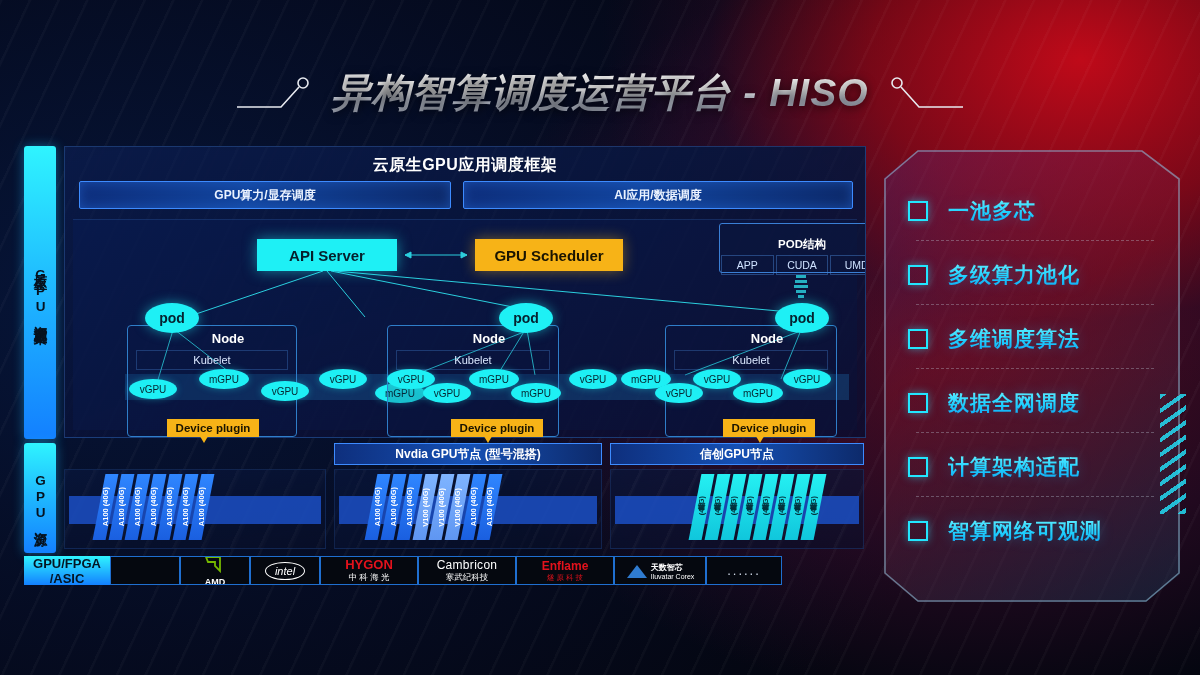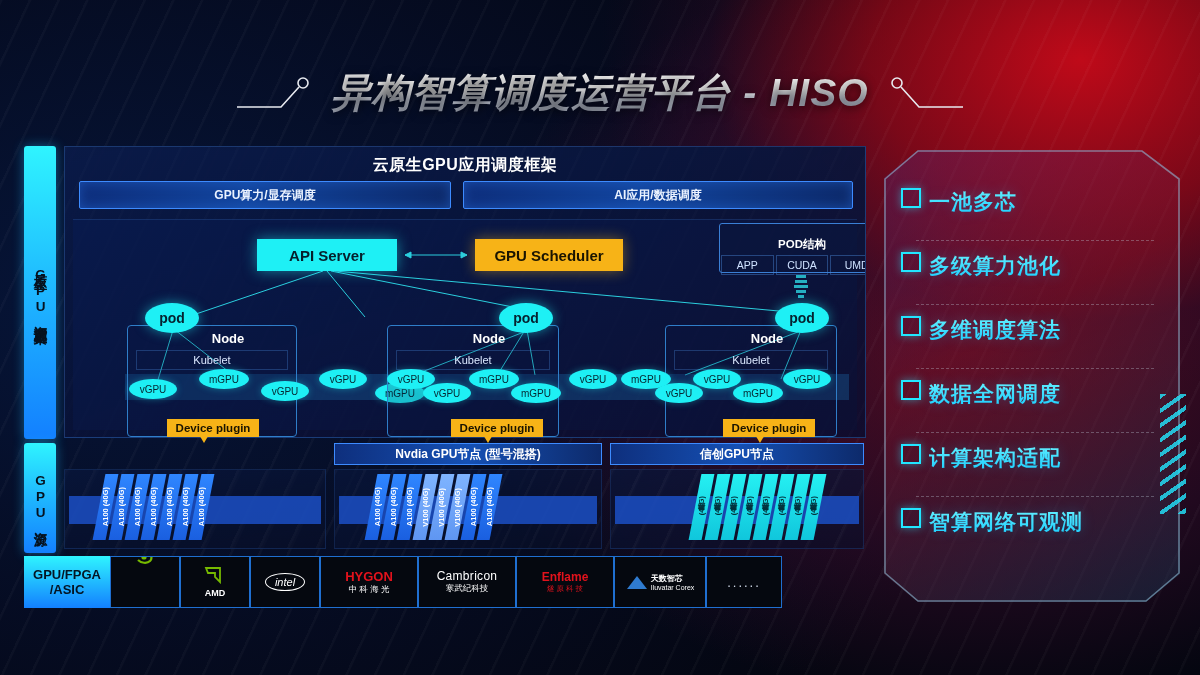--- a/index.html
+++ b/index.html
@@ -86,34 +86,34 @@
   .tray{position:absolute;left:4px;right:4px;top:26px;height:28px;background:#1b4fc4;opacity:.85;}
   .cards{position:absolute;left:0;top:4px;height:70px;display:flex;gap:3px;}
   .card{width:13px;height:66px;transform:skewX(-11deg);position:relative;
     display:flex;align-items:center;justify-content:center;}
   .card span{writing-mode:vertical-rl;transform:rotate(180deg) skewX(11deg);font-size:7.5px;font-weight:bold;white-space:nowrap;}
   .card.a100{background:linear-gradient(180deg,#2f86ff,#1a5fe0);color:#ffffff;}
   .card.v100{background:linear-gradient(180deg,#7fb4ff,#5f96f2);color:#ffffff;}
   .card.asc{background:linear-gradient(180deg,#25f0f2,#10c6dc);color:#03313c;}
 
   
-  #vendors{position:absolute;left:24px;top:556px;width:840px;height:52px;display:flex;gap:0;}
+  #vendors{position:absolute;left:24px;top:556px;width:840px;height:29px;display:flex;gap:0;}
   .vendor{flex:0 0 auto;border:1px solid #1f6fd0;background:#05080f;display:flex;align-items:center;justify-content:center;
     color:#fff;position:relative;overflow:hidden;}
   .vendor.first{background:linear-gradient(180deg,#2ff4ff,#1380ff);border:none;color:#041524;font-weight:bold;
     font-size:13px;line-height:15px;text-align:center;}
 
   
   #right-panel{position:absolute;left:884px;top:150px;width:296px;height:452px;
     background:linear-gradient(150deg, rgba(80,40,120,.38) 0%, rgba(130,20,45,.40) 40%, rgba(30,60,90,.42) 100%);
     -webkit-clip-path:polygon(34px 0, 258px 0, 296px 28px, 296px 424px, 262px 452px, 34px 452px, 0 424px, 0 28px);
     clip-path:polygon(34px 0, 258px 0, 296px 28px, 296px 424px, 262px 452px, 34px 452px, 0 424px, 0 28px);}
   #right-border{position:absolute;left:884px;top:150px;width:296px;height:452px;pointer-events:none;}
   #feature-list{position:absolute;left:884px;top:150px;width:296px;height:452px;padding:0;box-sizing:border-box;}
-  .feature{position:absolute;left:17px;width:246px;height:46px;display:flex;gap:8px;}
+  .feature{position:absolute;left:24px;width:246px;height:46px;display:flex;align-items:center;gap:20px;}
   .chk{width:16px;height:16px;border:2.5px solid #22e6ff;flex:0 0 auto;box-shadow:0 0 8px rgba(34,230,255,.5);}
   .ftxt{font-size:21px;font-weight:bold;letter-spacing:1px;
     background:linear-gradient(180deg,#6ff6ff 0%,#22d3ff 55%,#0e9ff0 100%);
     -webkit-background-clip:text;background-clip:text;color:transparent;
     text-shadow:0 0 14px rgba(25,190,255,.28);white-space:nowrap;}
   .fsep{position:absolute;left:32px;width:238px;height:0;border-top:1px dashed rgba(190,200,215,.35);}
   .corner-stripes{position:absolute;right:-2px;top:244px;width:26px;height:120px;overflow:hidden;pointer-events:none;
     background:repeating-linear-gradient(145deg,#22e6ff 0 4px, rgba(0,0,0,0) 4px 12px);opacity:.8;}
 </style>
 </head>

